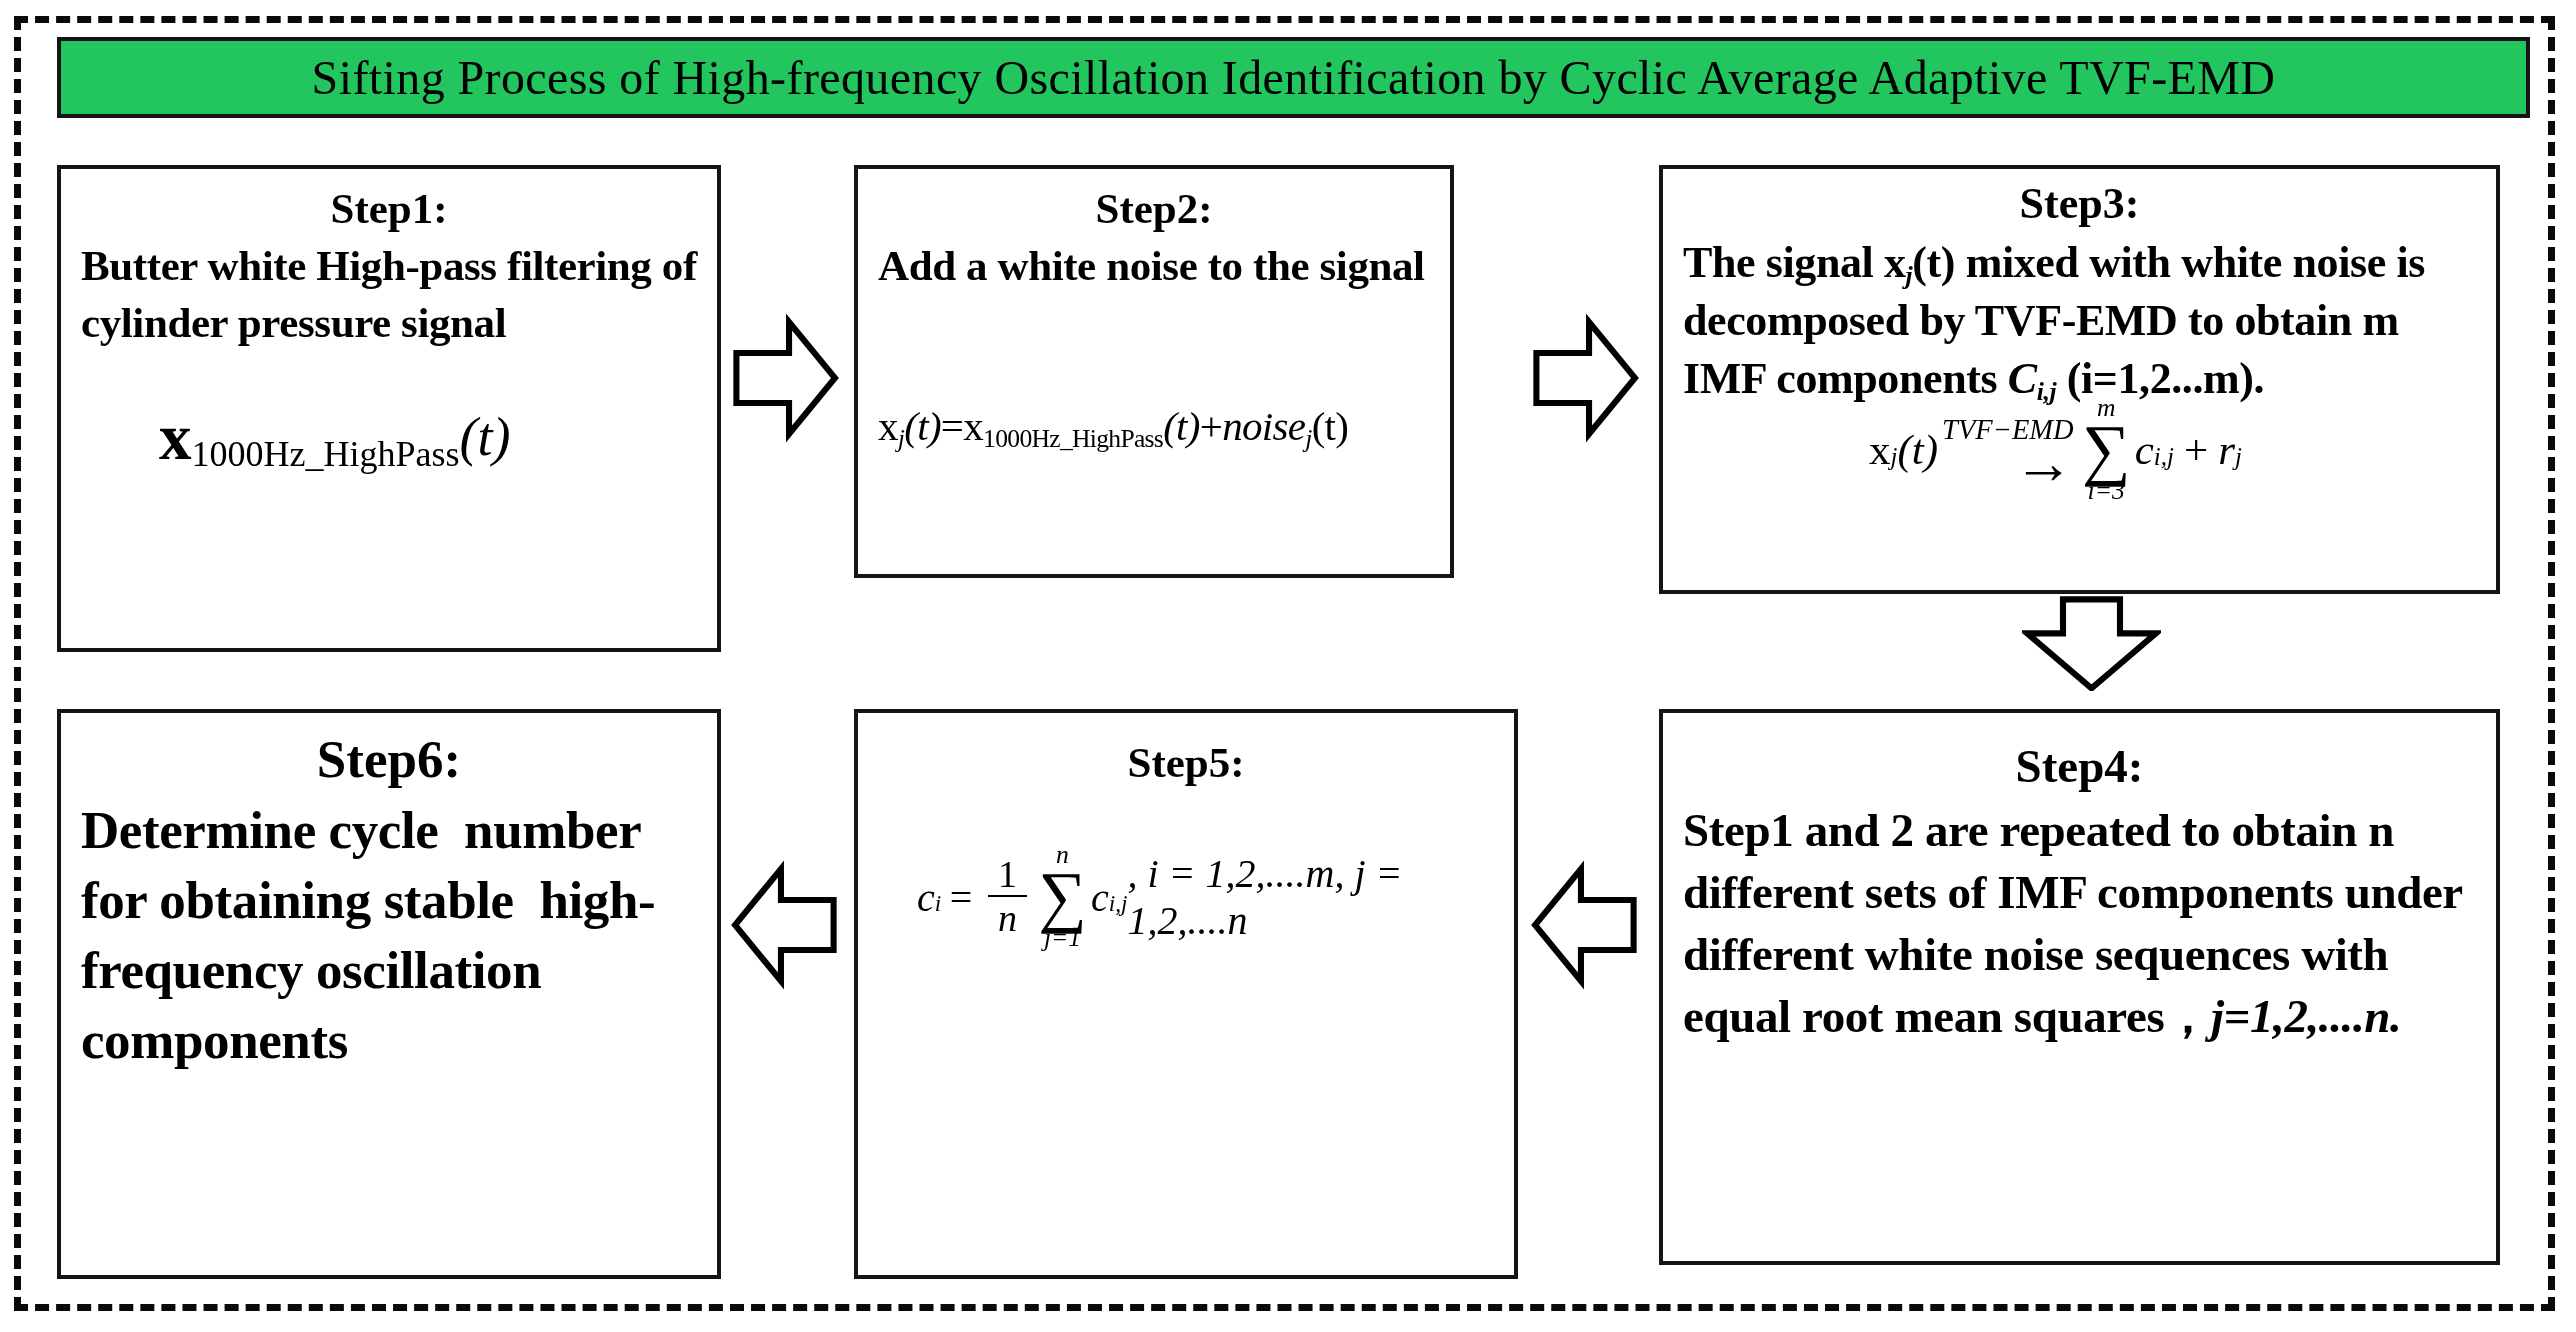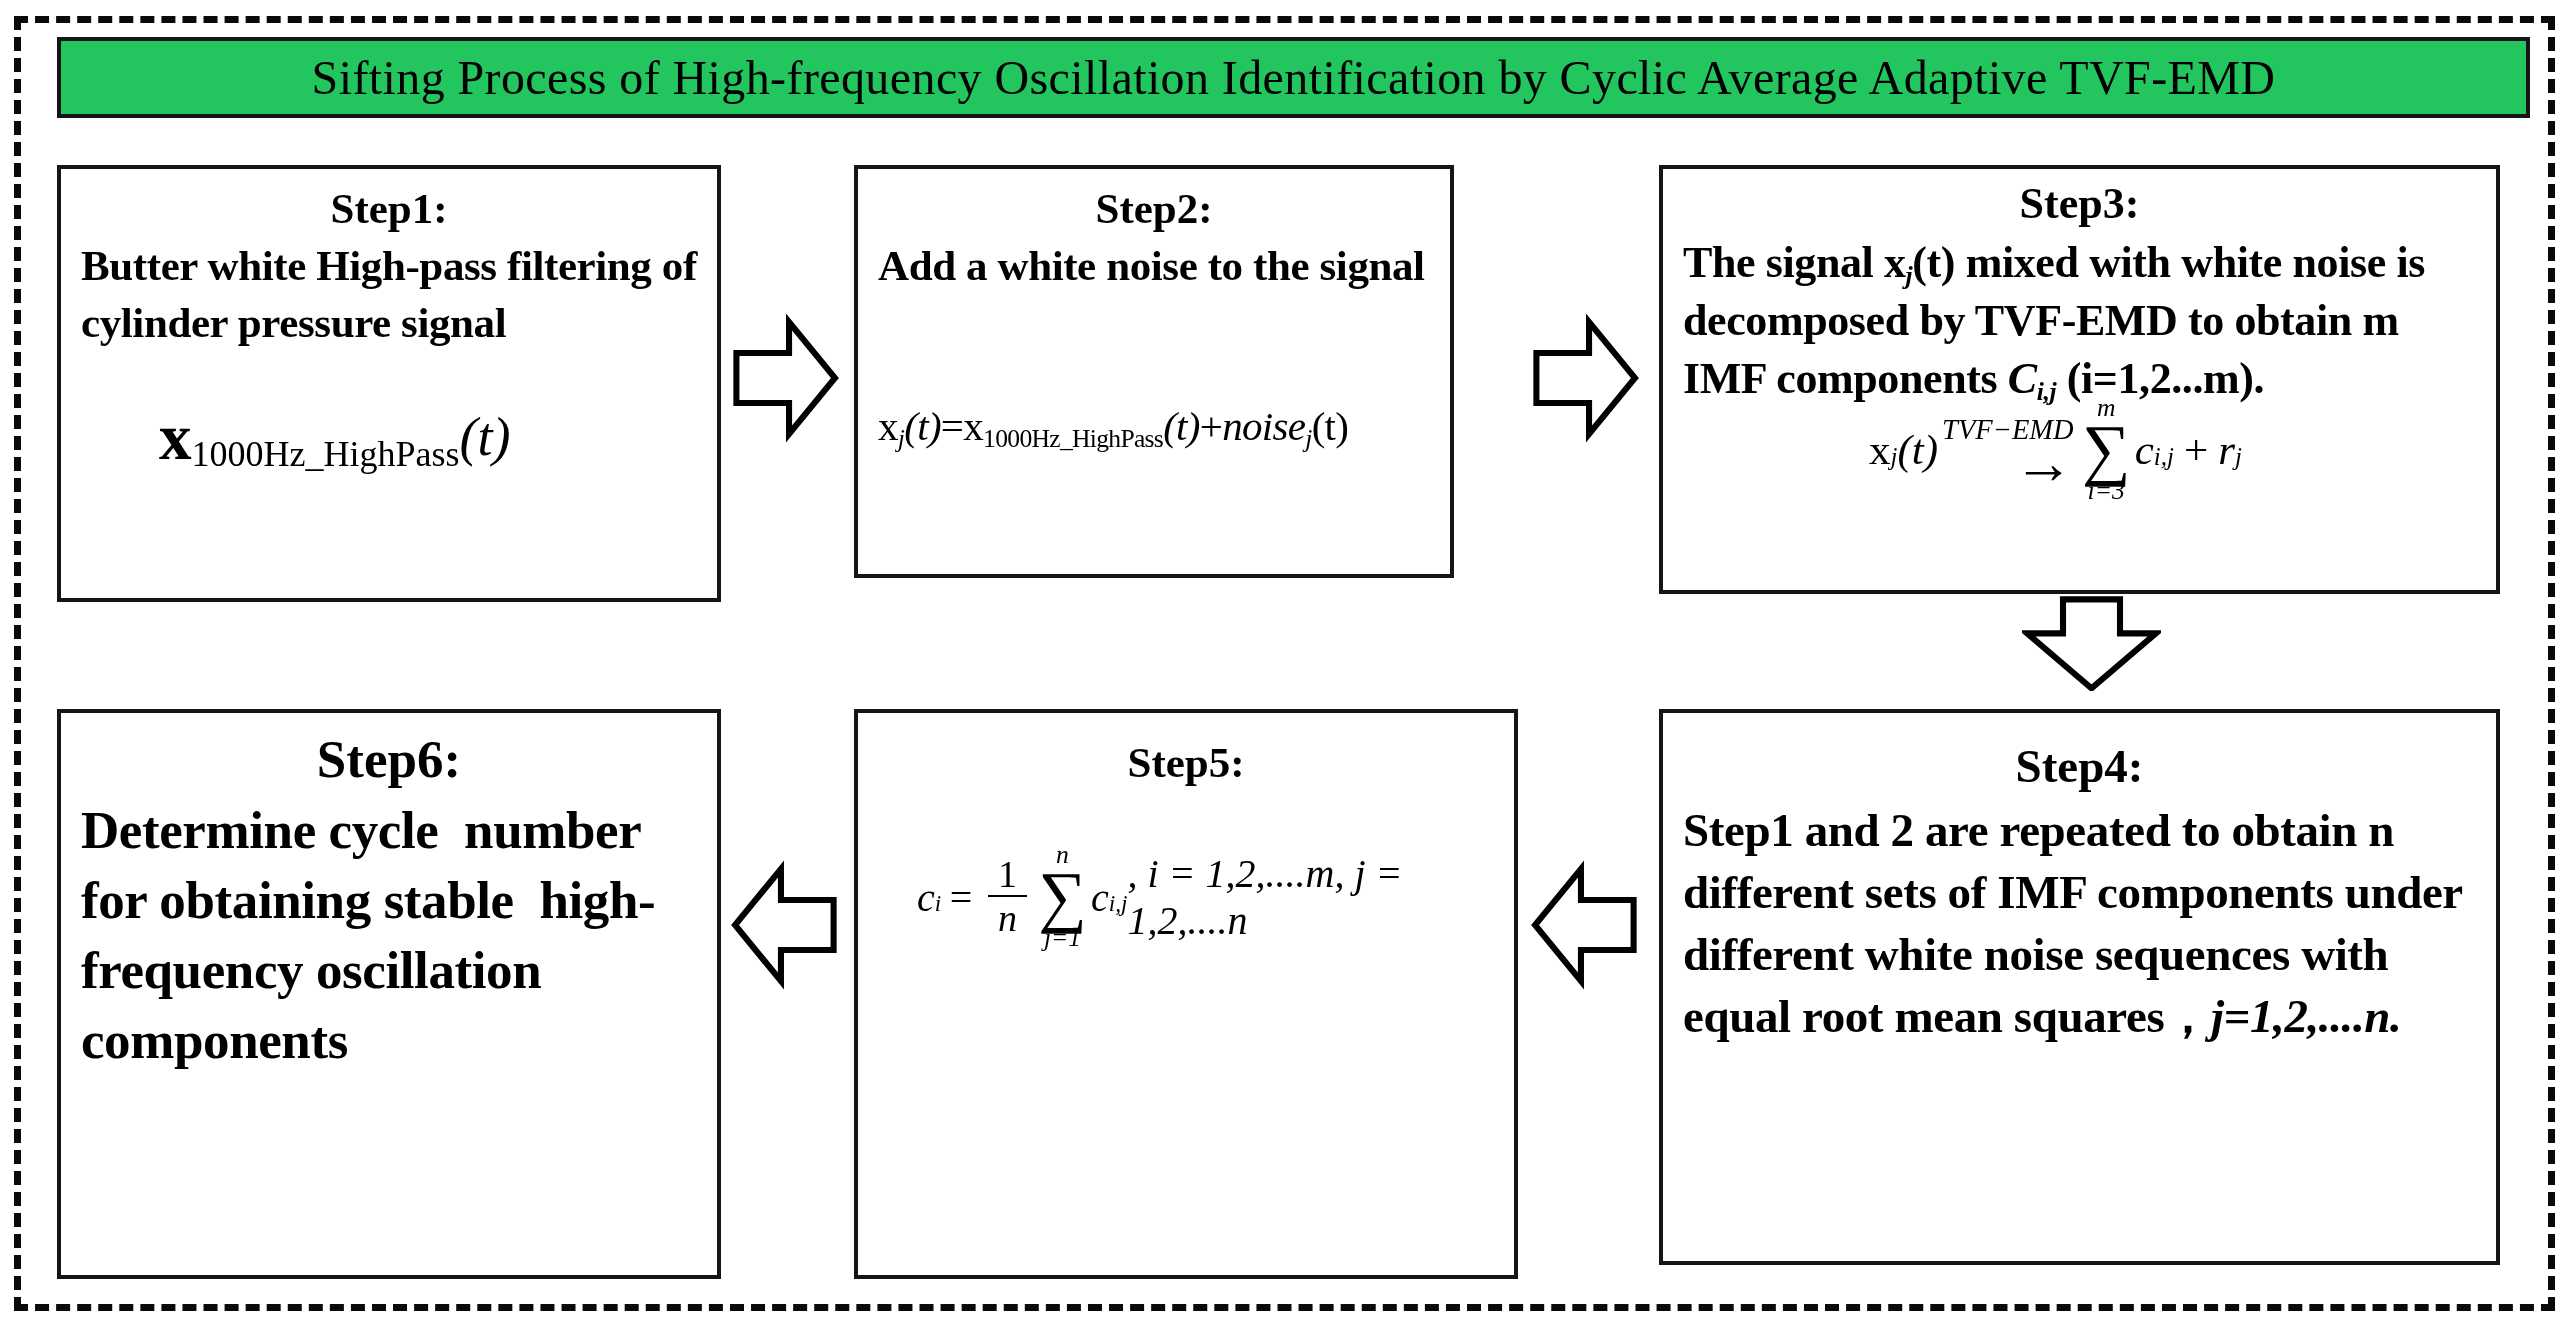--- a/index.html
+++ b/index.html
@@ -8,21 +8,21 @@
   .outer-dashed{position:absolute;left:14.2px;top:15.7px;width:2541px;height:1295px;
           border:7.8px dashed #0a0a0a;box-sizing:border-box;}
   .title-box{position:absolute;left:57px;top:37px;width:2473px;height:81px;
           border:4.3px solid #151515;box-sizing:border-box;background:#22c55e;
           display:flex;align-items:center;justify-content:center;
           font-size:48px;letter-spacing:0.4px;}
   .box{position:absolute;border:4.3px solid #151515;box-sizing:border-box;background:#fff;
           font-weight:bold;}
   .box .heading{text-align:center;line-height:1.35;margin-top:4.3px;}
   .box .bodytext{line-height:1.32;letter-spacing:-0.4px;white-space:pre-wrap;}
-  #box1{left:57px;top:165px;width:664px;height:437px;font-size:43px;padding:7.1px 20px;}
+  #box1{left:57px;top:165px;width:664px;height:487px;font-size:43px;padding:7.1px 20px;}
   #box2{left:854px;top:165px;width:600px;height:413px;font-size:43px;padding:7.1px 20px;}
   #box3{left:1659px;top:165px;width:841px;height:429px;font-size:44px;padding:1px 20px;}
   #box4{left:1659px;top:709px;width:841px;height:556px;font-size:47px;padding:18px 20px;}
   #box5{left:854px;top:709px;width:664px;height:570px;font-size:43px;padding:17px 20px;}
   #box6{left:57px;top:709px;width:664px;height:570px;font-size:53px;padding:7.1px 20px;}
 
   .it{font-style:italic;}
   .sb{font-size:0.58em;position:relative;top:0.28em;}
   .sb.it{font-style:italic;}
 

